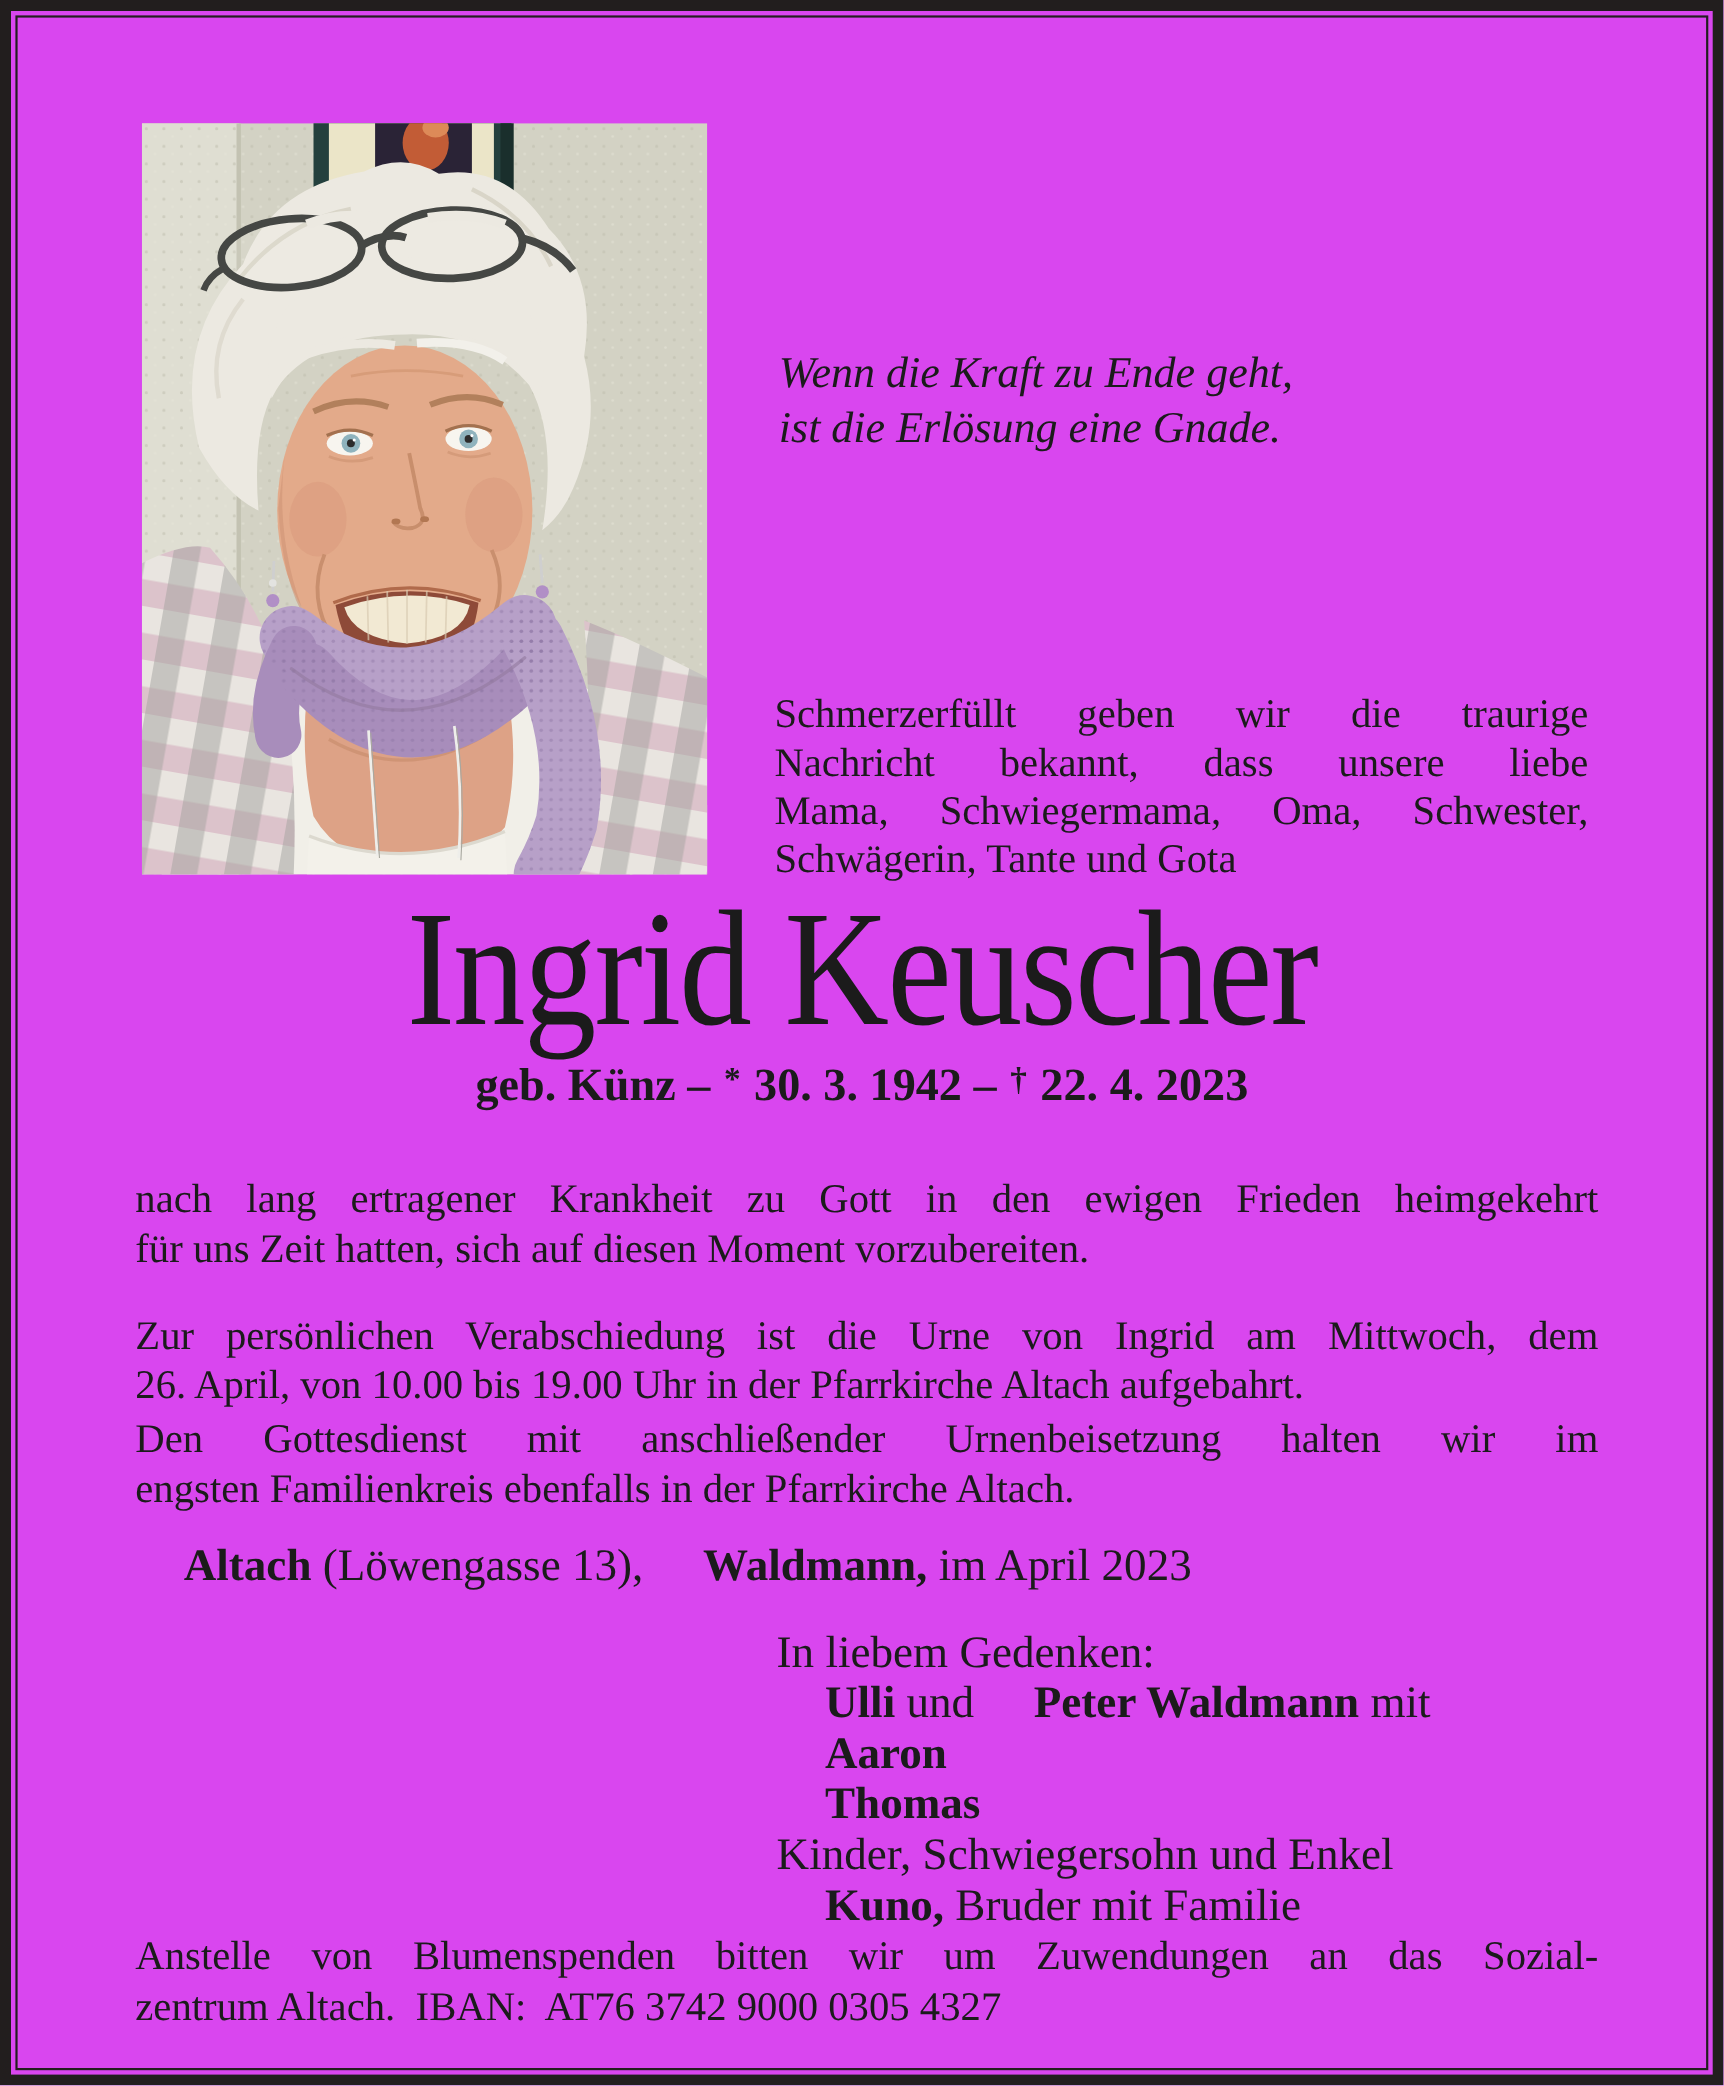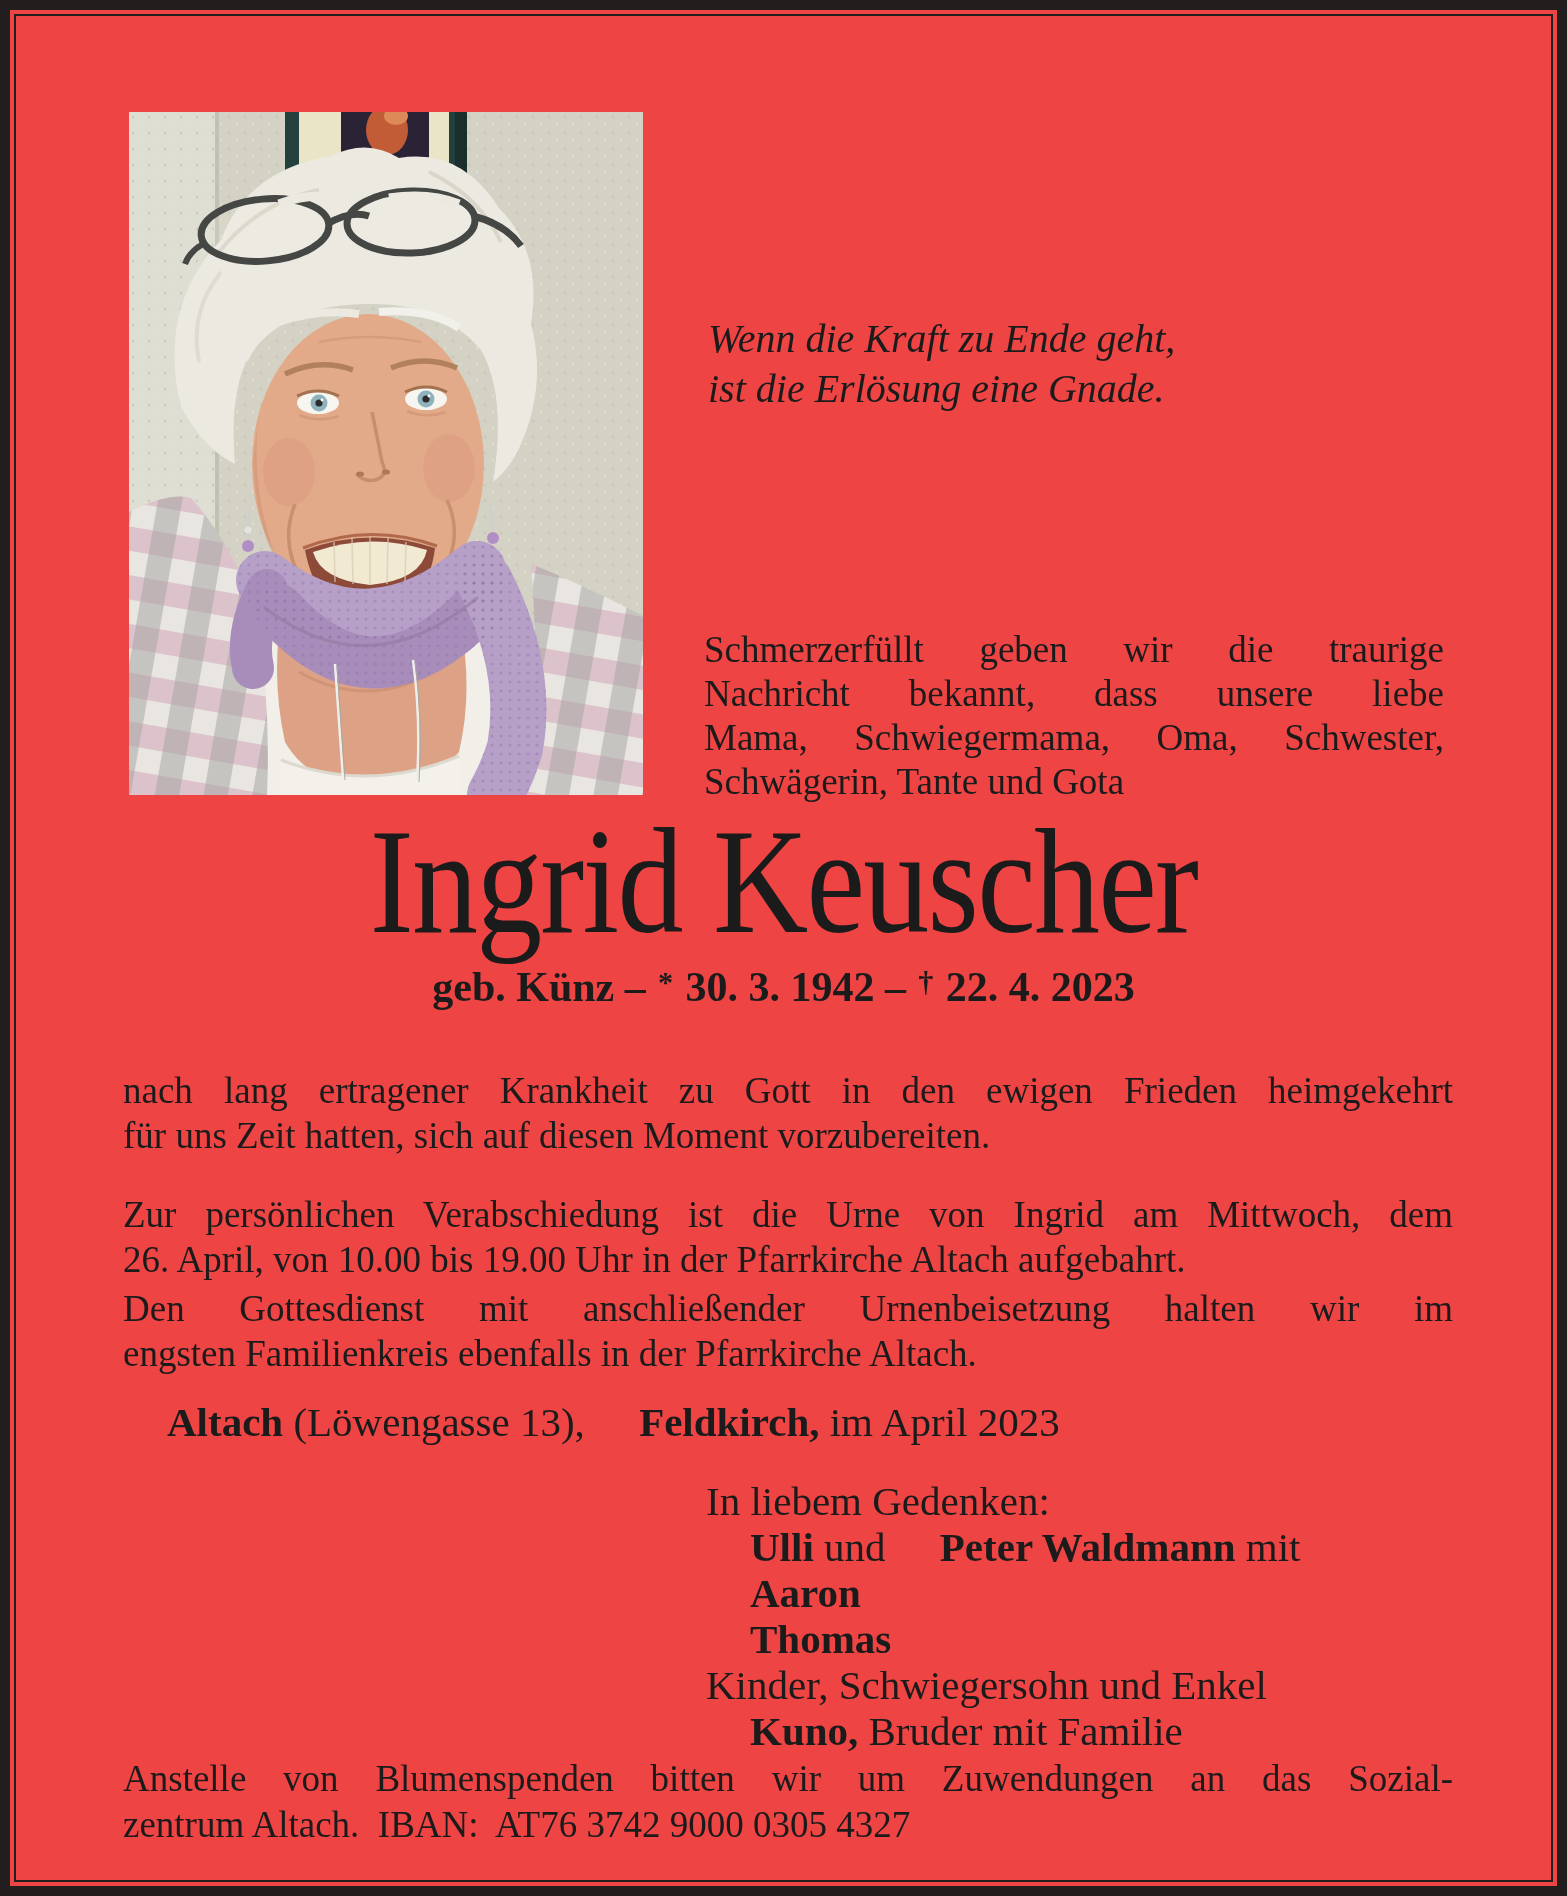--- a/index.html
+++ b/index.html
@@ -1,17 +1,17 @@
 <!DOCTYPE html>
 <html><head>
 <meta charset="utf-8">
 <style>
   html,body { margin:0; padding:0; background:#ffffff; }
   .page {
-    position:relative; width:1567px; height:1896px; background:#ef4444;
+    position:relative; width:1567px; height:1896px; background:#d946ef;
     font-family:"Liberation Serif","DejaVu Serif",serif; color:#1b1b1b; overflow:hidden;
   }
   .frame-outer { position:absolute; inset:0; border:10px solid #221e1e; pointer-events:none; }
   .frame-inner { position:absolute; inset:14px; border:2px solid #221e1e; pointer-events:none; }
 
   .photo { position:absolute; left:129px; top:112px; width:514px; height:683px; }
   .photo svg { display:block; width:100%; height:100%; }
 
   .quote {
     position:absolute; left:708px; top:314px; width:560px;
@@ -212,21 +212,21 @@
   <div class="bodypar p2">
     <span class="jline">Zur persönlichen Verabschiedung ist die Urne von Ingrid am Mittwoch, dem</span>
     <span class="lline">26. April, von 10.00 bis 19.00 Uhr in der Pfarrkirche Altach aufgebahrt.</span>
   </div>
 
   <div class="bodypar p3">
     <span class="jline">Den Gottesdienst mit anschließender Urnenbeisetzung halten wir im</span>
     <span class="lline">engsten Familienkreis ebenfalls in der Pfarrkirche Altach.</span>
   </div>
 
-  <div class="closing"><span class="b">Altach</span><span> (Löwengasse 13), </span><span class="b">Feldkirch,</span><span> im April 2023</span></div>
+  <div class="closing"><span class="b">Altach</span><span> (Löwengasse 13), </span><span class="b">Waldmann,</span><span> im April 2023</span></div>
 
   <div class="memorial">
     <span class="mline">In liebem Gedenken:</span>
     <span class="mline"><span class="b">Ulli</span><span> und </span><span class="b">Peter Waldmann</span><span> mit </span><span class="b">Aaron</span></span>
     <span class="mline b">Thomas</span>
     <span class="mline">Kinder, Schwiegersohn und Enkel</span>
     <span class="mline"><span class="b">Kuno,</span><span> Bruder mit Familie</span></span>
   </div>
 
   <div class="donation">

